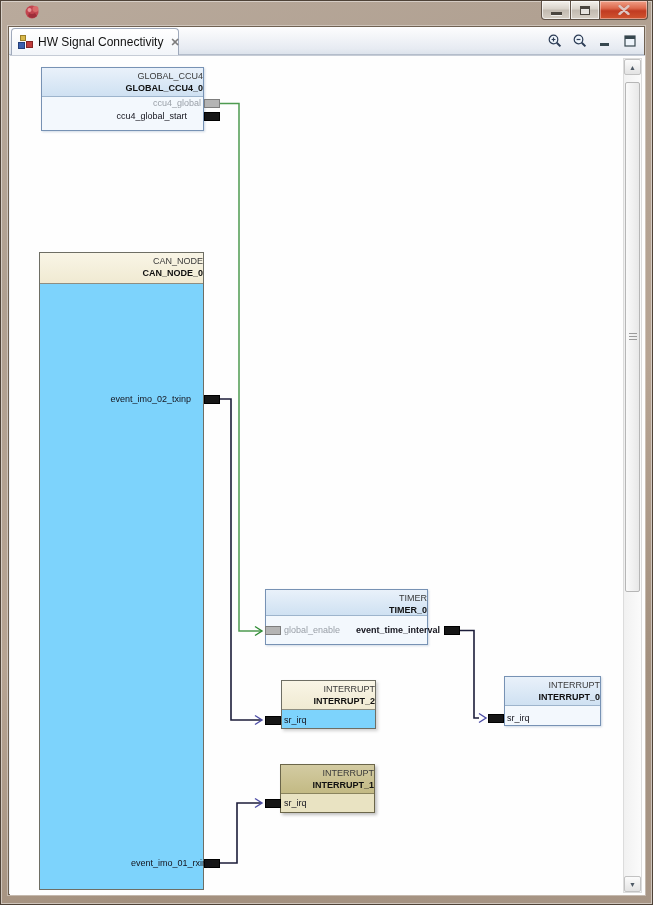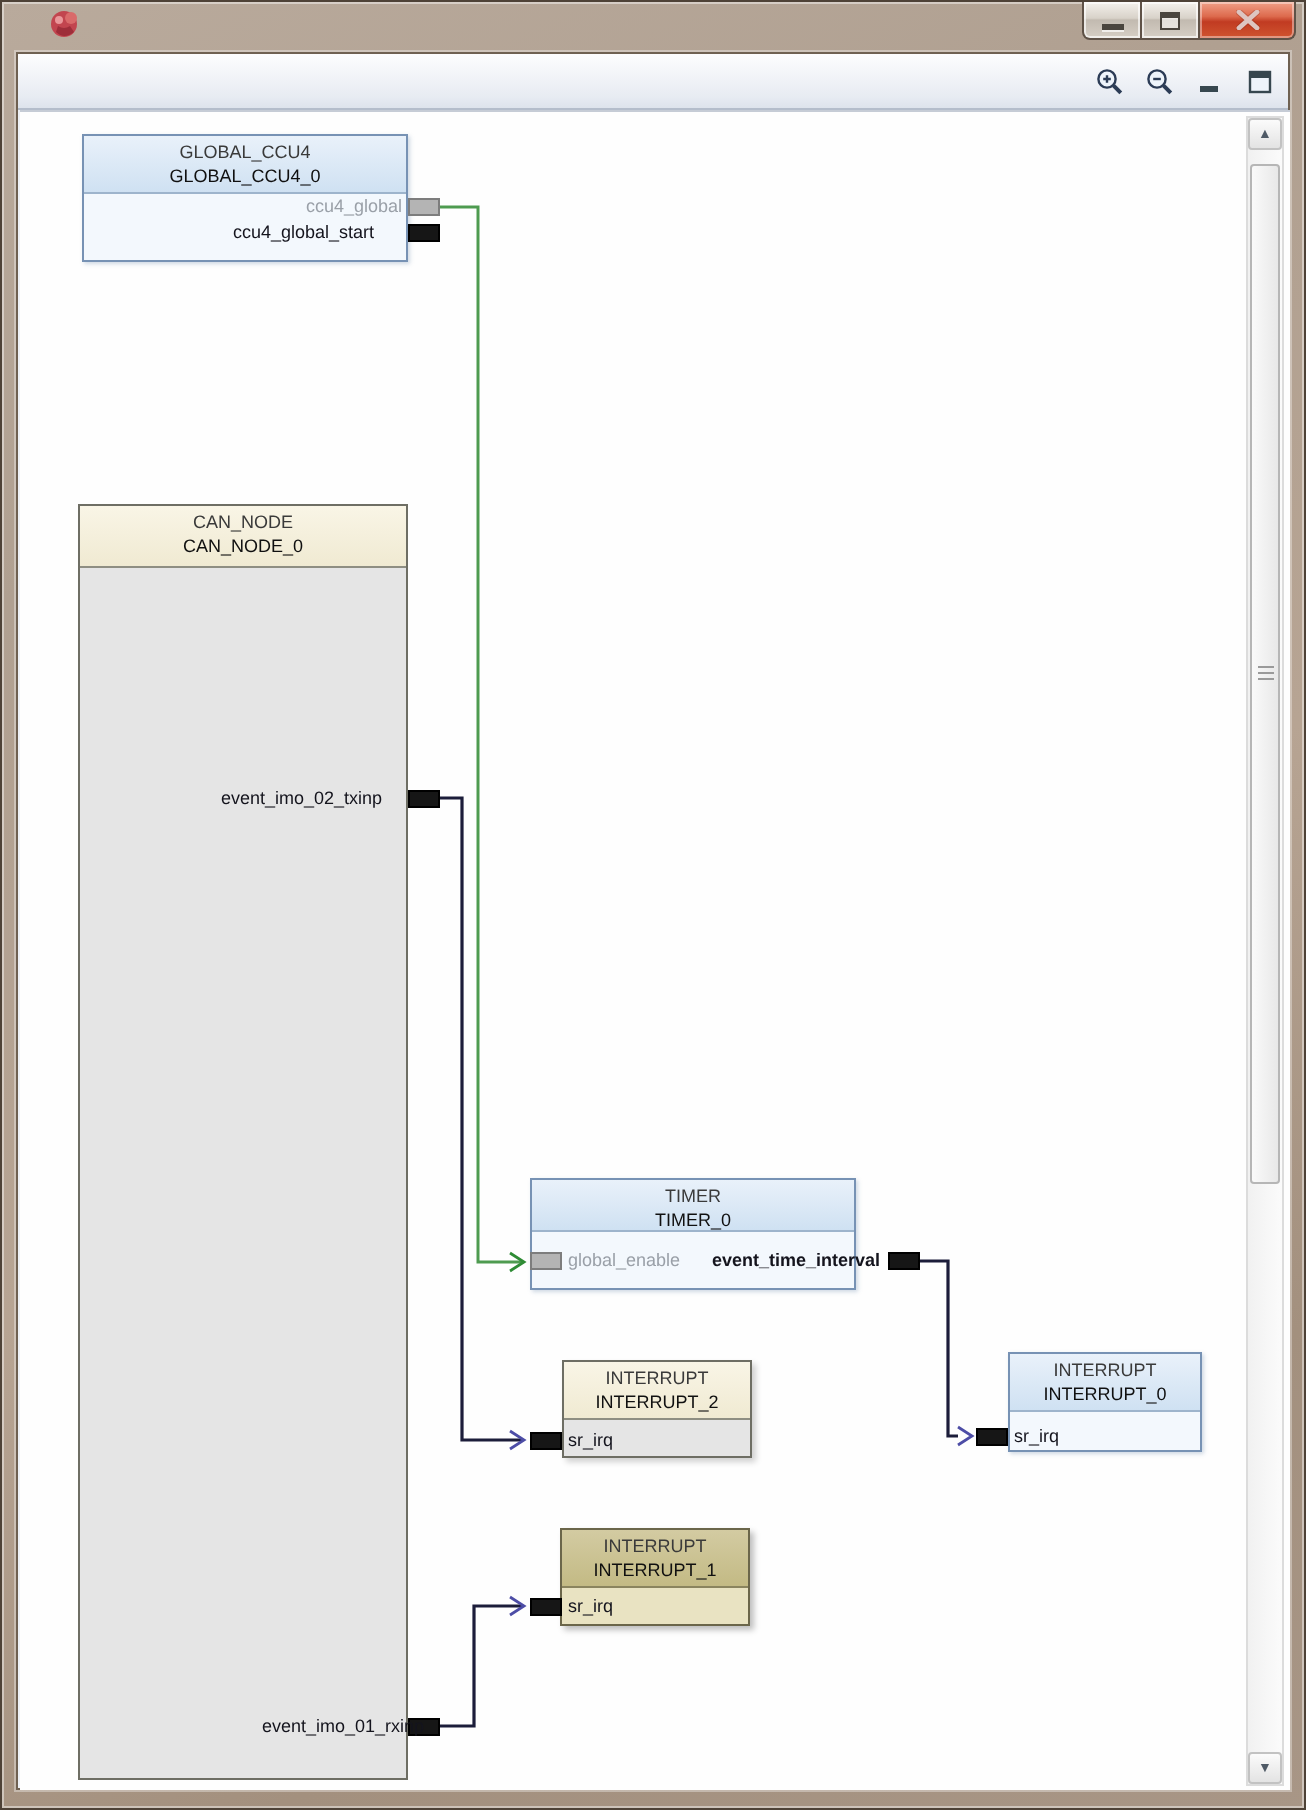--- a/index.html
+++ b/index.html
@@ -43,26 +43,26 @@
   .tab-close { font-size:11px; color:#7d7d7d; font-weight:bold; margin-left:2px; cursor:pointer; }
   .toolbar { position:absolute; right:6px; top:5px; display:flex; gap:8px; align-items:center; }
   .tbtn { width:17px; height:17px; display:flex; align-items:center; justify-content:center; cursor:pointer; }
 
   
   .canvas { position:absolute; left:1px; top:28px; width:635px; height:840px;
     background:#fefefe; border-top:1px solid #c6ccd6; overflow:hidden; }
   .wires { position:absolute; left:0; top:0; pointer-events:none; }
 
   .block { position:absolute; border:1px solid; }
-  .bhead { border-bottom:1px solid; text-align:center; padding-top:3px; }
+  .bhead { border-bottom:1px solid; text-align:right; padding-top:3px; }
   .btype { font-size:9px; color:#3a3a3a; line-height:11px; }
-  .bname { font-size:9px; font-weight:normal; color:#101010; line-height:12px; }
+  .bname { font-size:9px; font-weight:bold; color:#101010; line-height:12px; }
   .block.blue { border-color:#7792b4; background:#f3f8fd; box-shadow:1px 1px 2px rgba(120,150,180,.35); }
   .block.blue .bhead { background:linear-gradient(#e9f1fa,#cfe1f2); border-color:#9db4cc; }
-  .block.cream { border-color:#6e6e64; background:#e5e5e5; box-shadow:2px 2px 3px rgba(0,0,0,.18); }
+  .block.cream { border-color:#6e6e64; background:#7dd3fc; box-shadow:2px 2px 3px rgba(0,0,0,.18); }
   .block.cream .bhead { background:linear-gradient(#f9f5e6,#f0ead2); border-color:#8e8e82; }
   .block.khaki { border-color:#6b664a; background:#e9e3c2; box-shadow:2px 2px 3px rgba(0,0,0,.25); }
   .block.khaki .bhead { background:linear-gradient(#d3cba2,#c3ba84); border-color:#8a845e; }
 
   .pin { position:absolute; width:16px; height:9px; }
   .pin.black { background:#161616; border:1px solid #000; }
   .pin.gray { background:#b4b4b4; border:1px solid #7d7d7d; }
   .pinlabel { position:absolute; font-size:9px; line-height:10px; height:10px; white-space:nowrap; }
   .pinlabel.dark { color:#14141d; }
   .pinlabel.dim { color:#9aa0a8; }
@@ -105,20 +105,29 @@
         <svg width="12" height="10" viewBox="0 0 12 10">
           <path d="M1.5 1 L10.5 9 M10.5 1 L1.5 9" stroke="#ffffff" stroke-width="2.4" stroke-linecap="round"></path>
           <path d="M1.5 1 L10.5 9 M10.5 1 L1.5 9" stroke="#7a1d0e" stroke-width="3.4" stroke-linecap="round" opacity="0.25"></path>
         </svg>
       </div>
     </div>
   </div>
 
   <div class="view">
     <div class="tabbar">
+      <div class="tab">
+        <span class="tab-icon">
+            <i class="sq-y"></i>
+            <i class="sq-b"></i>
+            <i class="sq-r"></i>
+          </span>
+        <span class="tab-label">HW Signal Connectivity</span>
+        <span class="tab-close">✕</span>
+      </div>
       <div class="toolbar">
         <span class="tbtn">
           <svg width="16" height="16" viewBox="0 0 16 16">
             <circle cx="6.5" cy="6.5" r="4.3" fill="#eef4fb" stroke="#2c3c56" stroke-width="1.2"></circle>
             <path d="M4.6 6.5 H8.4 M6.5 4.6 V8.4" stroke="#2c3c56" stroke-width="1.2"></path>
             <path d="M9.8 9.8 L13.4 13.4" stroke="#2c3c56" stroke-width="2"></path>
           </svg>
         </span>
         <span class="tbtn">
           <svg width="16" height="16" viewBox="0 0 16 16">

